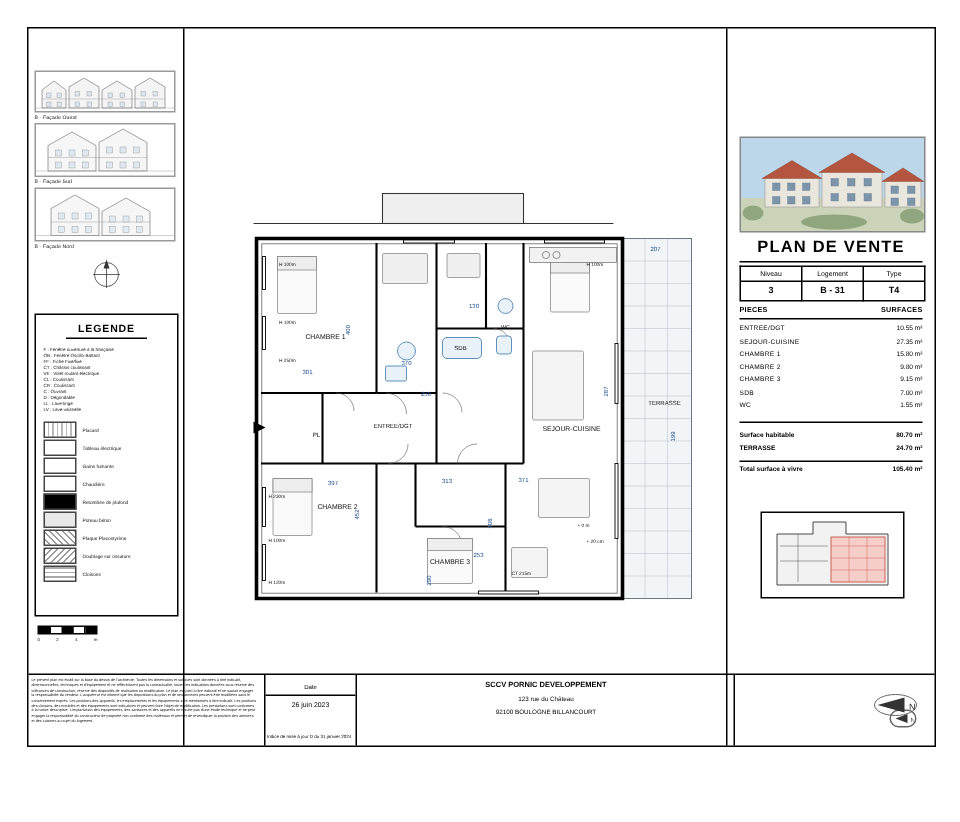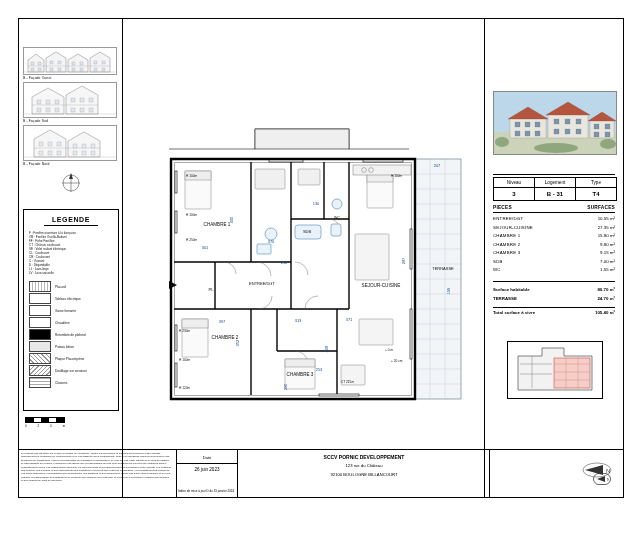--- a/index.html
+++ b/index.html
@@ -458,20 +458,21 @@
               <rect x="111" y="40" width="5" height="5"></rect>
           </g>
           <g fill="#8fa67e">
             <ellipse cx="8" cy="50" rx="7" ry="5"></ellipse>
             <ellipse cx="114" cy="52" rx="8" ry="5"></ellipse>
             <ellipse cx="62" cy="56" rx="22" ry="5"></ellipse>
           </g>
         </svg>
       </div>
 
+      <div class="pv-title">PLAN DE VENTE</div>
       <div class="pv-rule"></div>
 
       <div class="lotgrid">
         <div class="r head">
           <div class="c">Niveau</div>
           <div class="c">Logement</div>
           <div class="c">Type</div>
         </div>
         <div class="r val">
           <div class="c">3</div>

